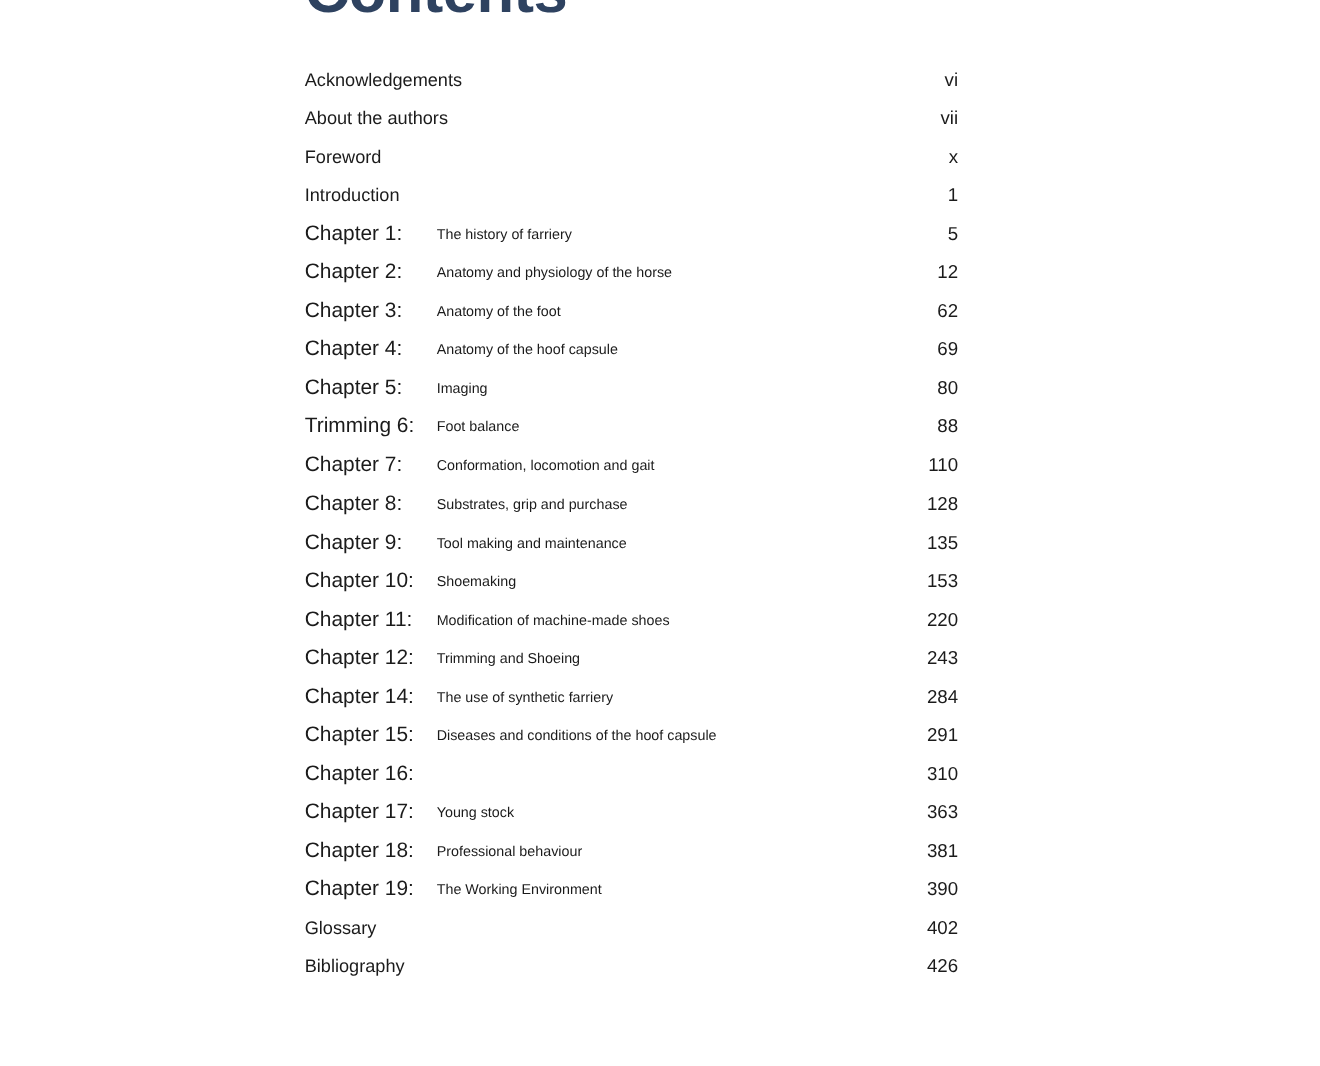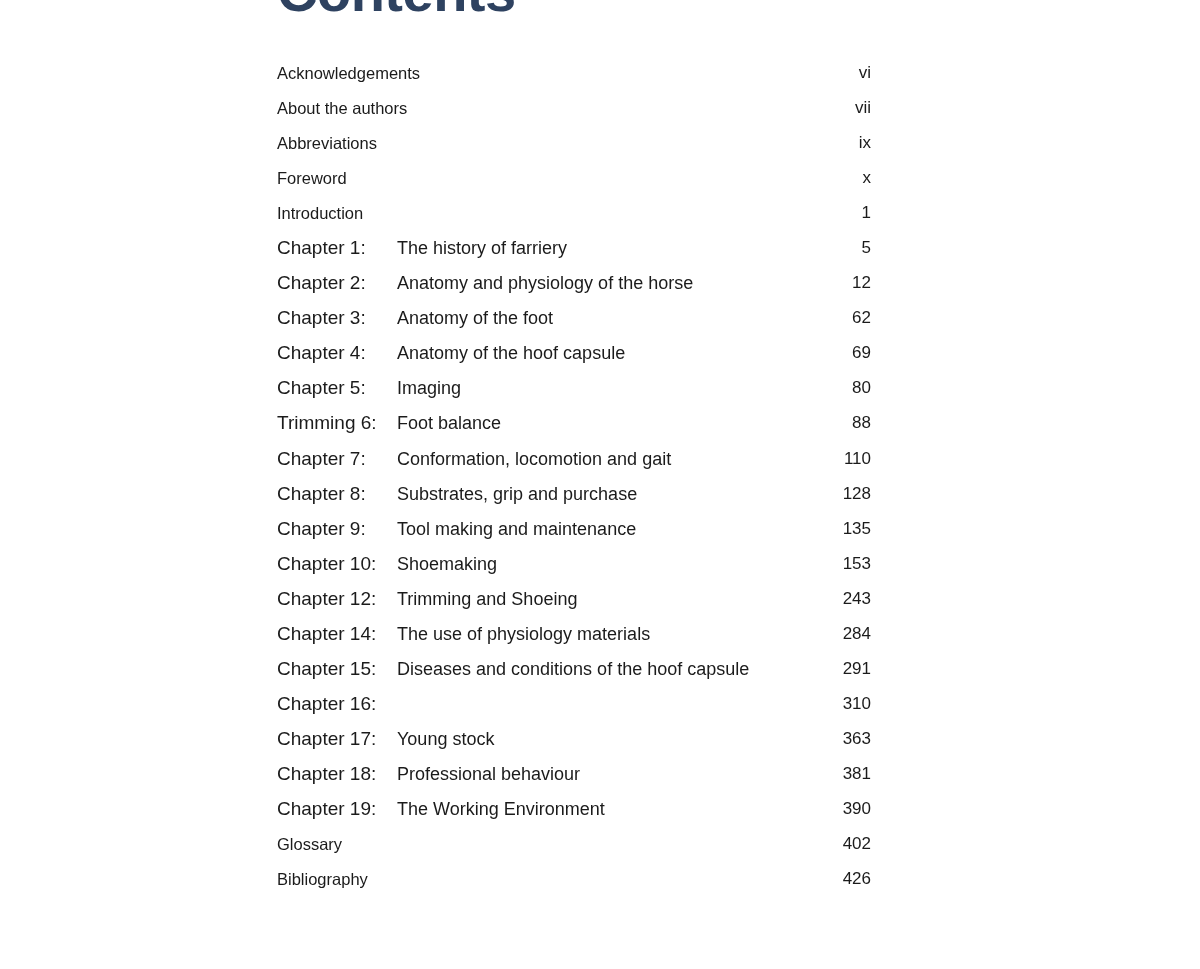--- a/index.html
+++ b/index.html
@@ -78,21 +78,21 @@
     font-size: 19px;
     line-height: 22px;
     color: #1b1b1b;
     white-space: nowrap;
   }
 
   .toc-chapter-title {
     position: absolute;
     left: 120px;
     top: 0;
-    font-size: 18px;
+    font-size: 13px;
     line-height: 22px;
     color: #1b1b1b;
     white-space: nowrap;
   }
 
   .toc-page {
     position: absolute;
     right: 0;
     top: 0;
     width: 70px;
@@ -115,24 +115,20 @@
   <div id="toc-list">
       <div class="toc-row">
         <span class="toc-label">Acknowledgements</span>
         <span class="toc-page">vi</span>
       </div>
       <div class="toc-row">
         <span class="toc-label">About the authors</span>
         <span class="toc-page">vii</span>
       </div>
       <div class="toc-row">
-        <span class="toc-label">Abbreviations</span>
-        <span class="toc-page">ix</span>
-      </div>
-      <div class="toc-row">
         <span class="toc-label">Foreword</span>
         <span class="toc-page">x</span>
       </div>
       <div class="toc-row">
         <span class="toc-label">Introduction</span>
         <span class="toc-page">1</span>
       </div>
       <div class="toc-row">
         <span class="toc-chapter-label">Chapter 1:</span>
         <span class="toc-chapter-title">The history of farriery</span>
@@ -177,27 +173,32 @@
         <span class="toc-chapter-label">Chapter 9:</span>
         <span class="toc-chapter-title">Tool making and maintenance</span>
         <span class="toc-page">135</span>
       </div>
       <div class="toc-row">
         <span class="toc-chapter-label">Chapter 10:</span>
         <span class="toc-chapter-title">Shoemaking</span>
         <span class="toc-page">153</span>
       </div>
       <div class="toc-row">
+        <span class="toc-chapter-label">Chapter 11:</span>
+        <span class="toc-chapter-title">Modification of machine-made shoes</span>
+        <span class="toc-page">220</span>
+      </div>
+      <div class="toc-row">
         <span class="toc-chapter-label">Chapter 12:</span>
         <span class="toc-chapter-title">Trimming and Shoeing</span>
         <span class="toc-page">243</span>
       </div>
       <div class="toc-row">
         <span class="toc-chapter-label">Chapter 14:</span>
-        <span class="toc-chapter-title">The use of physiology materials</span>
+        <span class="toc-chapter-title">The use of synthetic farriery</span>
         <span class="toc-page">284</span>
       </div>
       <div class="toc-row">
         <span class="toc-chapter-label">Chapter 15:</span>
         <span class="toc-chapter-title">Diseases and conditions of the hoof capsule</span>
         <span class="toc-page">291</span>
       </div>
       <div class="toc-row">
         <span class="toc-chapter-label">Chapter 16:</span>
         <span class="toc-page">310</span>

